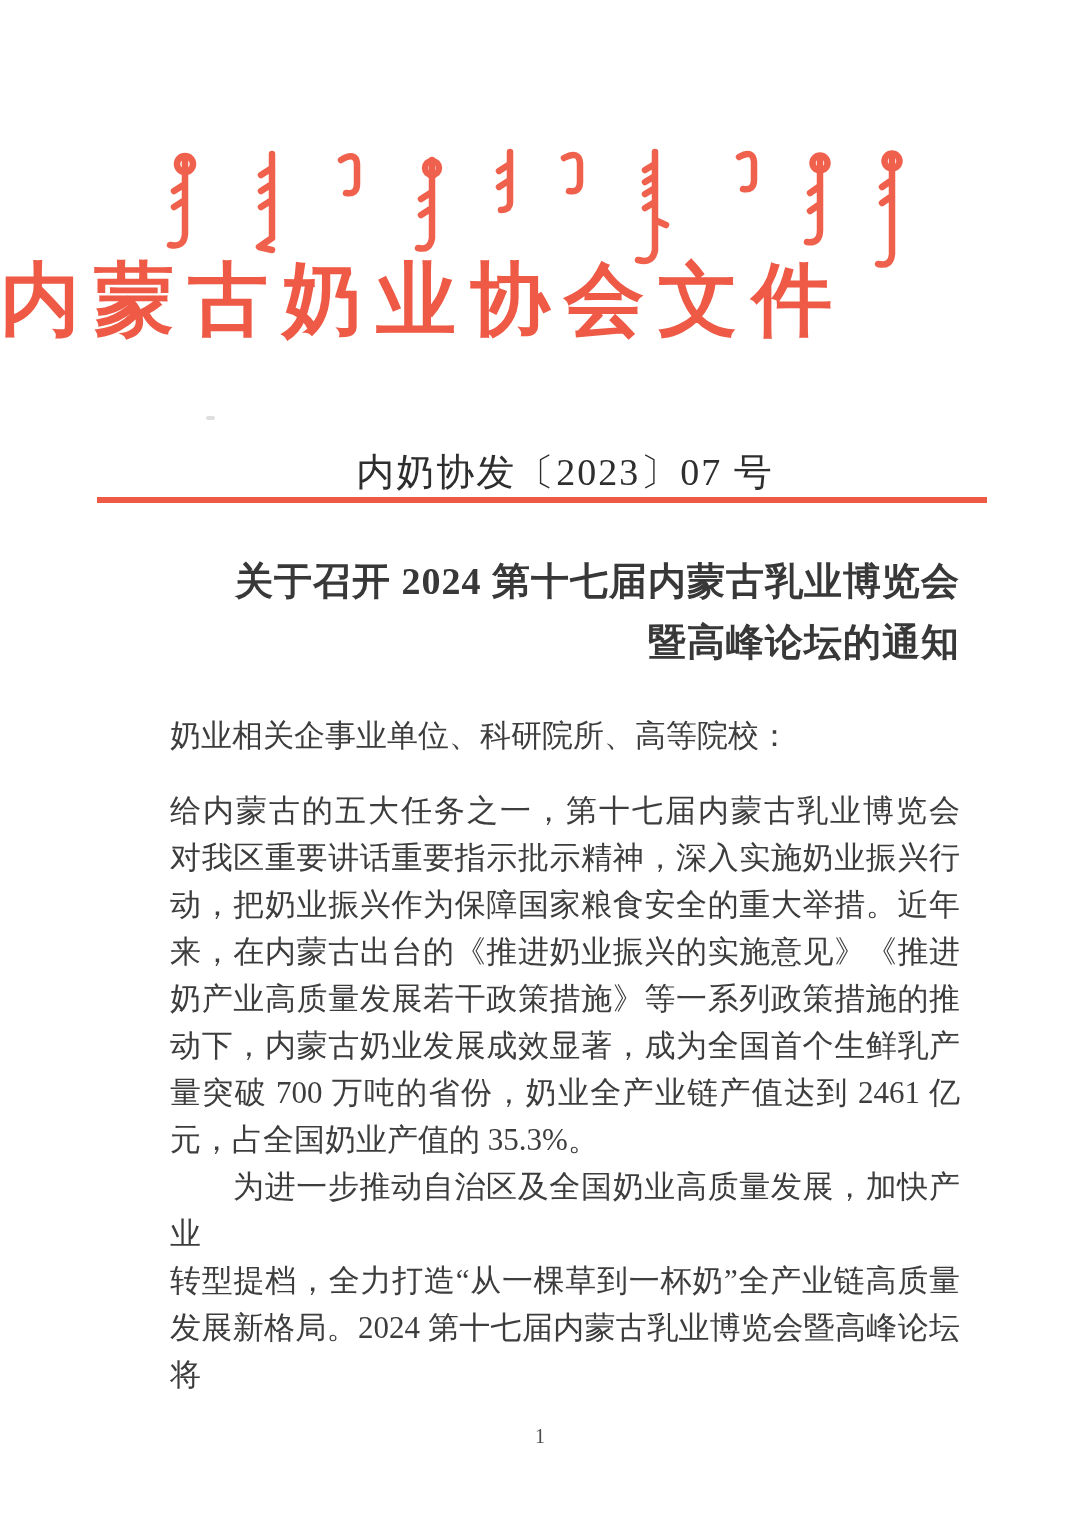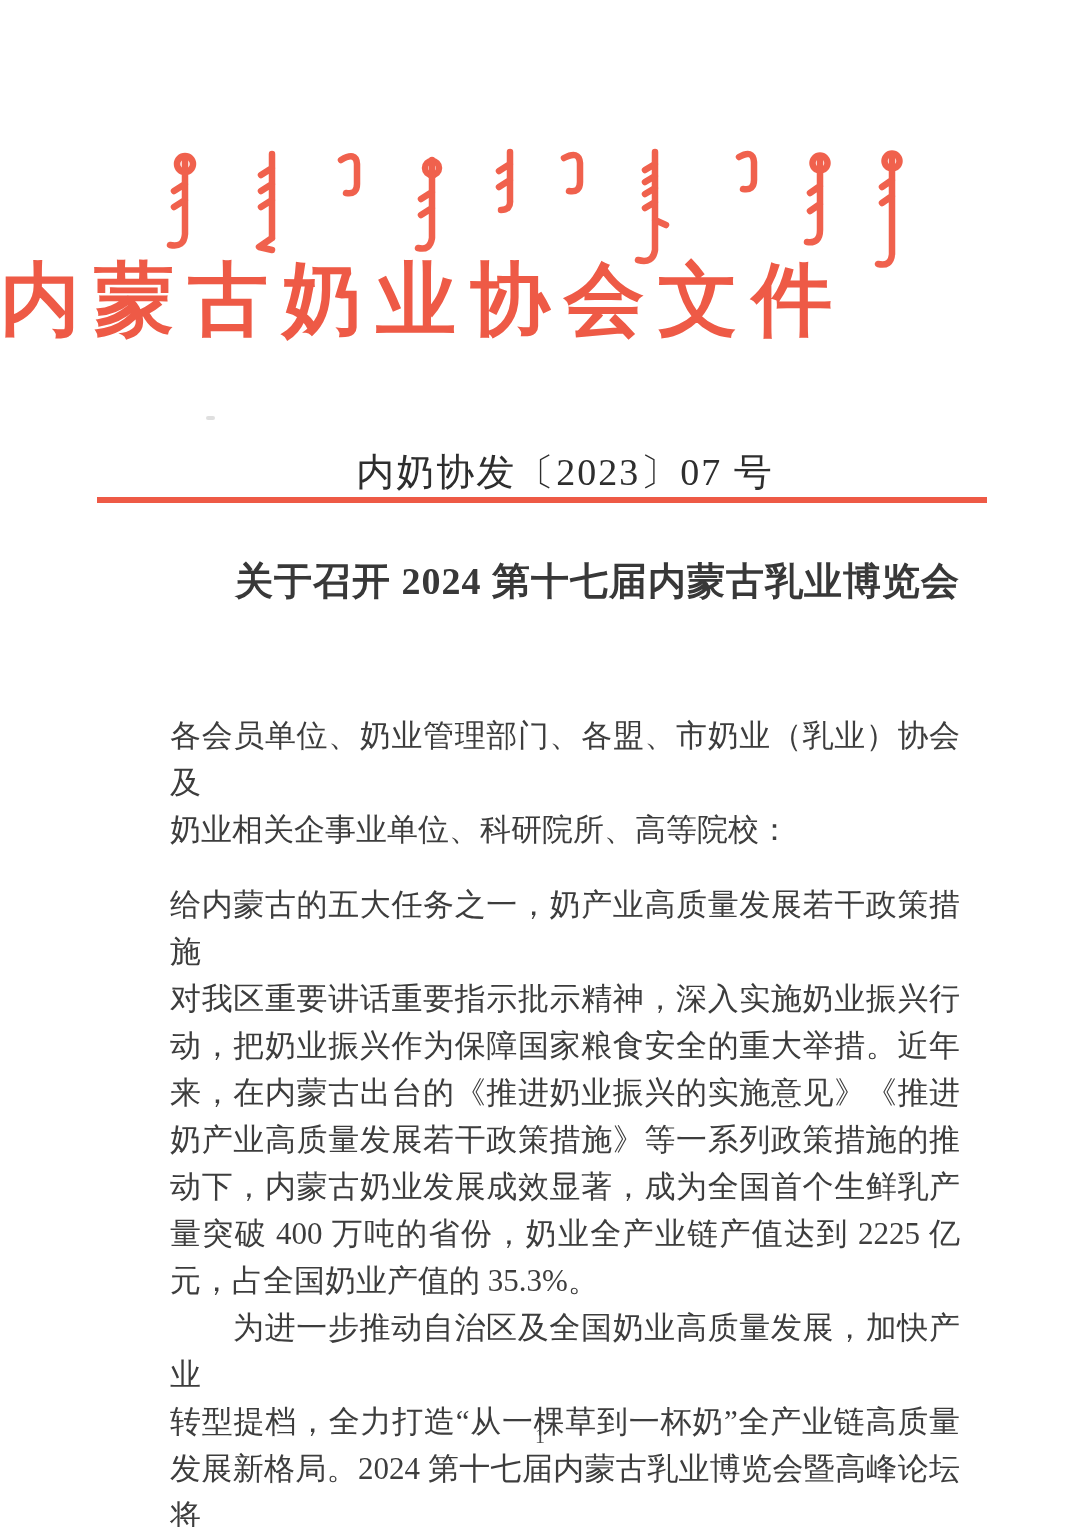--- a/index.html
+++ b/index.html
@@ -118,36 +118,36 @@
   </svg>
 
   <h1 class="org-title">内蒙古奶业协会文件</h1>
 
   <div class="doc-number">内奶协发〔2023〕07 号</div>
 
   <div class="red-rule"></div>
 
   <h2 class="notice-title">
     <span class="t-line">关于召开 2024 第十七届内蒙古乳业博览会</span>
+    <span class="t-line">暨高峰论坛的通知</span>
   </h2>
 
   <div class="body-block">
     <div class="salutation">
-      <div class="jline">各会员单位、奶业管理部门、各盟、市奶业（乳业）协会及</div>
       <div class="jline short">奶业相关企事业单位、科研院所、高等院校：</div>
     </div>
 
     <div class="para-1">
-      <div class="jline">给内蒙古的五大任务之一，奶产业高质量发展若干政策措施</div>
+      <div class="jline">给内蒙古的五大任务之一，第十七届内蒙古乳业博览会</div>
       <div class="jline">对我区重要讲话重要指示批示精神，深入实施奶业振兴行</div>
       <div class="jline">动，把奶业振兴作为保障国家粮食安全的重大举措。近年</div>
       <div class="jline">来，在内蒙古出台的《推进奶业振兴的实施意见》《推进</div>
       <div class="jline">奶产业高质量发展若干政策措施》等一系列政策措施的推</div>
       <div class="jline">动下，内蒙古奶业发展成效显著，成为全国首个生鲜乳产</div>
-      <div class="jline">量突破 400 万吨的省份，奶业全产业链产值达到 2225 亿</div>
+      <div class="jline">量突破 700 万吨的省份，奶业全产业链产值达到 2461 亿</div>
       <div class="jline short">元，占全国奶业产值的 35.3%。</div>
     </div>
 
     <div class="para-2">
       <div class="jline ind">为进一步推动自治区及全国奶业高质量发展，加快产业</div>
       <div class="jline">转型提档，全力打造“从一棵草到一杯奶”全产业链高质量</div>
       <div class="jline">发展新格局。2024 第十七届内蒙古乳业博览会暨高峰论坛将</div>
     </div>
   </div>
 

